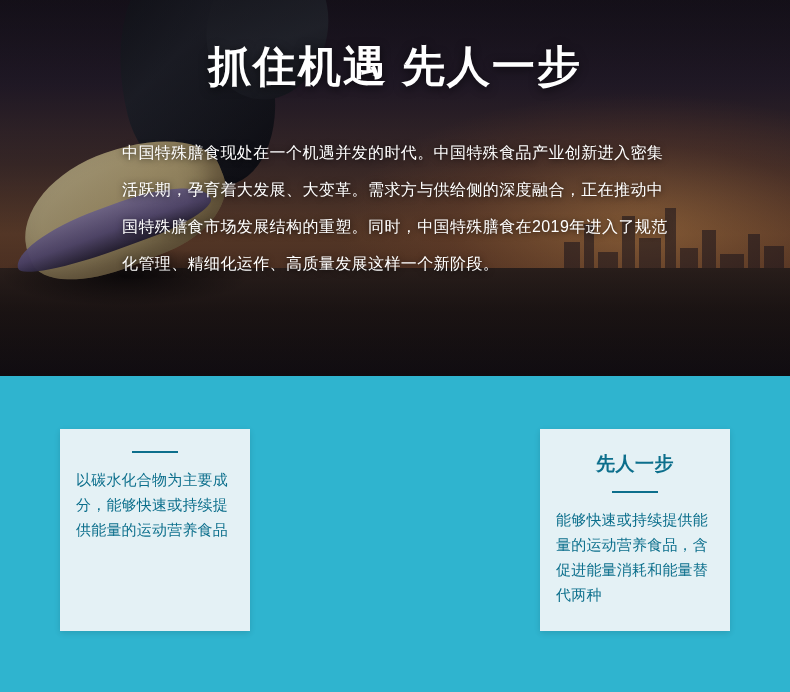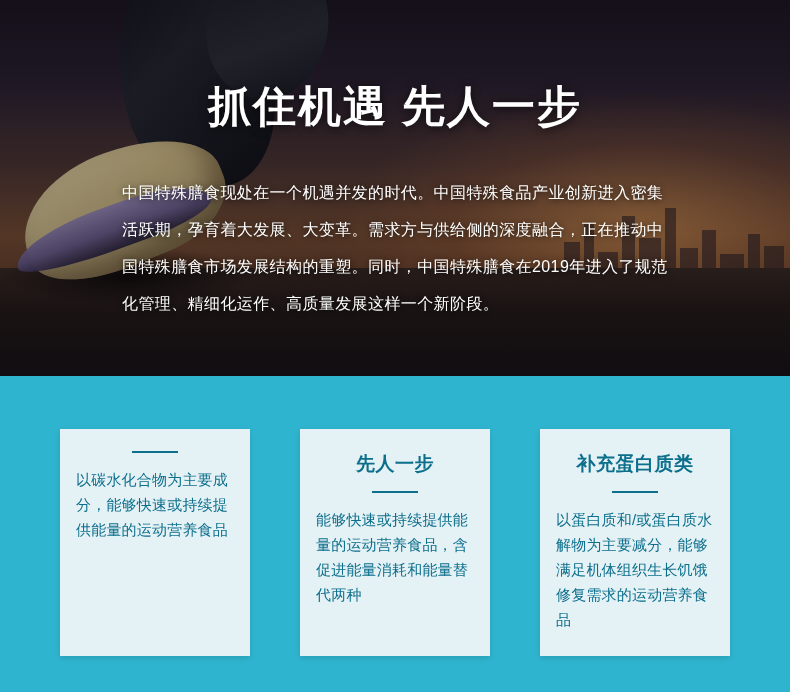--- a/index.html
+++ b/index.html
@@ -111,21 +111,21 @@
   .hero-scrim {
     position: absolute;
     left: 0; top: 0;
     width: 790px; height: 376px;
     background: linear-gradient(180deg, rgba(10,8,14,0.42) 0%, rgba(10,8,14,0.30) 35%, rgba(10,8,14,0.42) 100%);
   }
 
   .hero-content {
     position: absolute;
     left: 0; top: 0;
-    width: 790px; height: 376px; margin-top: 40px;
+    width: 790px; height: 376px;
   }
   .hero-title {
     position: absolute;
     left: 0; top: 38px;
     width: 790px;
     text-align: center;
     color: #ffffff;
     font-size: 43px;
     font-weight: bold;
     letter-spacing: 2px;
@@ -230,22 +230,17 @@
         <div class="card-rule"></div>
         <div class="card-text">以碳水化合物为主要成分，能够快速或持续提供能量的运动营养食品</div>
       </div>
 
       <div class="card card-2">
         <div class="card-title">先人一步</div>
         <div class="card-rule"></div>
         <div class="card-text">能够快速或持续提供能量的运动营养食品，含促进能量消耗和能量替代两种</div>
       </div>
 
-      <div class="card card-3">
-        <div class="card-title">补充蛋白质类</div>
-        <div class="card-rule"></div>
-        <div class="card-text">以蛋白质和/或蛋白质水解物为主要减分，能够满足机体组织生长饥饿修复需求的运动营养食品</div>
-      </div>
 
     </div>
   </div>
 
 </div>
 
 </body></html>

